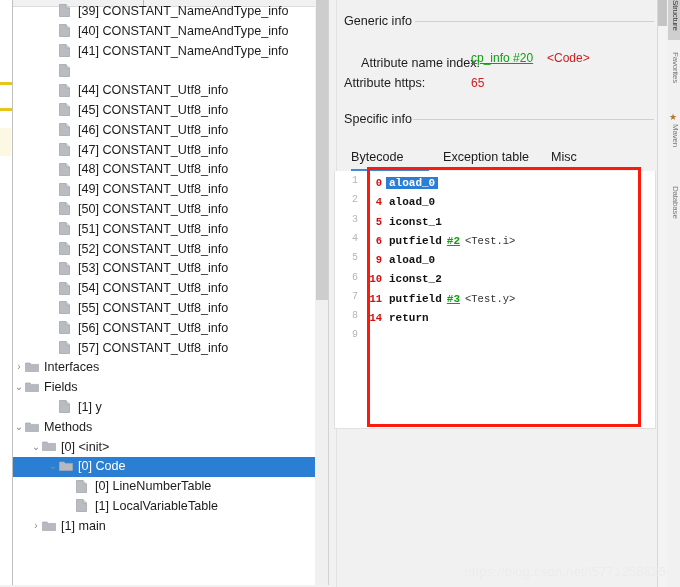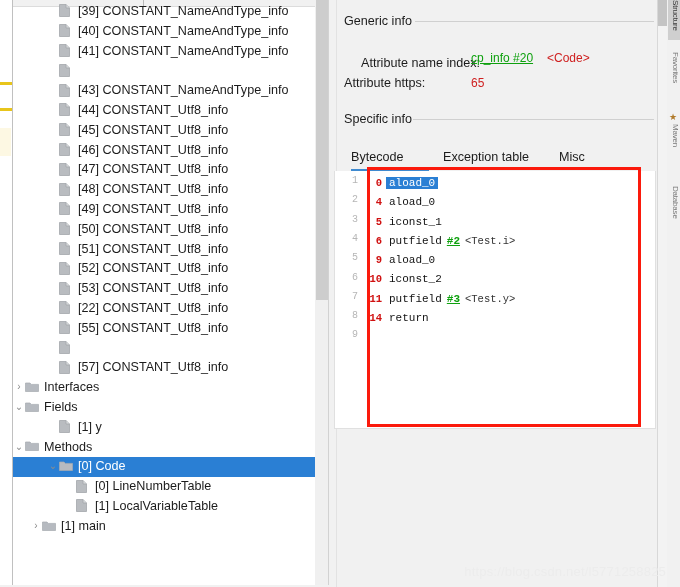--- a/index.html
+++ b/index.html
@@ -252,21 +252,21 @@
   .off {
     display: inline-block;
     width: 16px;
     text-align: right;
     color: #d01010;
     font-weight: bold;
     font-size: 10.5px;
   }
   .mnem {
     color: #111111;
-    font-weight: normal;
+    font-weight: bold;
     padding-left: 7px;
   }
   .mnem.hl {
     background: #2a7fd4;
     color: #ffffff;
     padding-left: 3px;
     padding-right: 3px;
     margin-left: 4px;
   }
   .cpref {
@@ -384,24 +384,20 @@
               <path d="M0.5 0.5 H7 L10.5 4 V12.5 H0.5 Z" fill="#b9bcc0" stroke="#a3a7ab" stroke-width="0.8"></path>
               <path d="M7 0.5 L7 4 L10.5 4" fill="#d7d9db" stroke="#a3a7ab" stroke-width="0.8"></path>
             </svg></span><span class="tlabel">[41] CONSTANT_NameAndType_info</span></div>
         <div class="tree-row"><span style="display: inline-block; width: 34px;"></span><span class="tw none"></span><span class="ico"><svg width="11" height="13" viewBox="0 0 11 13">
               <path d="M0.5 0.5 H7 L10.5 4 V12.5 H0.5 Z" fill="#b9bcc0" stroke="#a3a7ab" stroke-width="0.8"></path>
               <path d="M7 0.5 L7 4 L10.5 4" fill="#d7d9db" stroke="#a3a7ab" stroke-width="0.8"></path>
             </svg></span></div>
         <div class="tree-row"><span style="display: inline-block; width: 34px;"></span><span class="tw none"></span><span class="ico"><svg width="11" height="13" viewBox="0 0 11 13">
               <path d="M0.5 0.5 H7 L10.5 4 V12.5 H0.5 Z" fill="#b9bcc0" stroke="#a3a7ab" stroke-width="0.8"></path>
               <path d="M7 0.5 L7 4 L10.5 4" fill="#d7d9db" stroke="#a3a7ab" stroke-width="0.8"></path>
-            </svg></span><span class="tlabel">[43] CONSTANT_NameAndType_info</span></div>
-        <div class="tree-row"><span style="display: inline-block; width: 34px;"></span><span class="tw none"></span><span class="ico"><svg width="11" height="13" viewBox="0 0 11 13">
-              <path d="M0.5 0.5 H7 L10.5 4 V12.5 H0.5 Z" fill="#b9bcc0" stroke="#a3a7ab" stroke-width="0.8"></path>
-              <path d="M7 0.5 L7 4 L10.5 4" fill="#d7d9db" stroke="#a3a7ab" stroke-width="0.8"></path>
             </svg></span><span class="tlabel">[44] CONSTANT_Utf8_info</span></div>
         <div class="tree-row"><span style="display: inline-block; width: 34px;"></span><span class="tw none"></span><span class="ico"><svg width="11" height="13" viewBox="0 0 11 13">
               <path d="M0.5 0.5 H7 L10.5 4 V12.5 H0.5 Z" fill="#b9bcc0" stroke="#a3a7ab" stroke-width="0.8"></path>
               <path d="M7 0.5 L7 4 L10.5 4" fill="#d7d9db" stroke="#a3a7ab" stroke-width="0.8"></path>
             </svg></span><span class="tlabel">[45] CONSTANT_Utf8_info</span></div>
         <div class="tree-row"><span style="display: inline-block; width: 34px;"></span><span class="tw none"></span><span class="ico"><svg width="11" height="13" viewBox="0 0 11 13">
               <path d="M0.5 0.5 H7 L10.5 4 V12.5 H0.5 Z" fill="#b9bcc0" stroke="#a3a7ab" stroke-width="0.8"></path>
               <path d="M7 0.5 L7 4 L10.5 4" fill="#d7d9db" stroke="#a3a7ab" stroke-width="0.8"></path>
             </svg></span><span class="tlabel">[46] CONSTANT_Utf8_info</span></div>
         <div class="tree-row"><span style="display: inline-block; width: 34px;"></span><span class="tw none"></span><span class="ico"><svg width="11" height="13" viewBox="0 0 11 13">
@@ -428,46 +424,49 @@
               <path d="M0.5 0.5 H7 L10.5 4 V12.5 H0.5 Z" fill="#b9bcc0" stroke="#a3a7ab" stroke-width="0.8"></path>
               <path d="M7 0.5 L7 4 L10.5 4" fill="#d7d9db" stroke="#a3a7ab" stroke-width="0.8"></path>
             </svg></span><span class="tlabel">[52] CONSTANT_Utf8_info</span></div>
         <div class="tree-row"><span style="display: inline-block; width: 34px;"></span><span class="tw none"></span><span class="ico"><svg width="11" height="13" viewBox="0 0 11 13">
               <path d="M0.5 0.5 H7 L10.5 4 V12.5 H0.5 Z" fill="#b9bcc0" stroke="#a3a7ab" stroke-width="0.8"></path>
               <path d="M7 0.5 L7 4 L10.5 4" fill="#d7d9db" stroke="#a3a7ab" stroke-width="0.8"></path>
             </svg></span><span class="tlabel">[53] CONSTANT_Utf8_info</span></div>
         <div class="tree-row"><span style="display: inline-block; width: 34px;"></span><span class="tw none"></span><span class="ico"><svg width="11" height="13" viewBox="0 0 11 13">
               <path d="M0.5 0.5 H7 L10.5 4 V12.5 H0.5 Z" fill="#b9bcc0" stroke="#a3a7ab" stroke-width="0.8"></path>
               <path d="M7 0.5 L7 4 L10.5 4" fill="#d7d9db" stroke="#a3a7ab" stroke-width="0.8"></path>
-            </svg></span><span class="tlabel">[22] CONSTANT_Utf8_info</span></div>
+            </svg></span><span class="tlabel">[54] CONSTANT_Utf8_info</span></div>
         <div class="tree-row"><span style="display: inline-block; width: 34px;"></span><span class="tw none"></span><span class="ico"><svg width="11" height="13" viewBox="0 0 11 13">
               <path d="M0.5 0.5 H7 L10.5 4 V12.5 H0.5 Z" fill="#b9bcc0" stroke="#a3a7ab" stroke-width="0.8"></path>
               <path d="M7 0.5 L7 4 L10.5 4" fill="#d7d9db" stroke="#a3a7ab" stroke-width="0.8"></path>
             </svg></span><span class="tlabel">[55] CONSTANT_Utf8_info</span></div>
         <div class="tree-row"><span style="display: inline-block; width: 34px;"></span><span class="tw none"></span><span class="ico"><svg width="11" height="13" viewBox="0 0 11 13">
               <path d="M0.5 0.5 H7 L10.5 4 V12.5 H0.5 Z" fill="#b9bcc0" stroke="#a3a7ab" stroke-width="0.8"></path>
               <path d="M7 0.5 L7 4 L10.5 4" fill="#d7d9db" stroke="#a3a7ab" stroke-width="0.8"></path>
-            </svg></span></div>
+            </svg></span><span class="tlabel">[56] CONSTANT_Utf8_info</span></div>
         <div class="tree-row"><span style="display: inline-block; width: 34px;"></span><span class="tw none"></span><span class="ico"><svg width="11" height="13" viewBox="0 0 11 13">
               <path d="M0.5 0.5 H7 L10.5 4 V12.5 H0.5 Z" fill="#b9bcc0" stroke="#a3a7ab" stroke-width="0.8"></path>
               <path d="M7 0.5 L7 4 L10.5 4" fill="#d7d9db" stroke="#a3a7ab" stroke-width="0.8"></path>
             </svg></span><span class="tlabel">[57] CONSTANT_Utf8_info</span></div>
         <div class="tree-row"><span style="display: inline-block; width: 0px;"></span><span class="tw">›</span><span class="ico"><svg width="14" height="12" viewBox="0 0 14 12">
               <path d="M0.5 2 H5 L6.3 3.4 H13.5 V10.5 H0.5 Z" fill="#b6bac0" stroke="#a6aab0" stroke-width="0.7"></path>
             </svg></span><span class="tlabel">Interfaces</span></div>
         <div class="tree-row"><span style="display: inline-block; width: 0px;"></span><span class="tw">⌄</span><span class="ico"><svg width="14" height="12" viewBox="0 0 14 12">
               <path d="M0.5 2 H5 L6.3 3.4 H13.5 V10.5 H0.5 Z" fill="#b6bac0" stroke="#a6aab0" stroke-width="0.7"></path>
             </svg></span><span class="tlabel">Fields</span></div>
         <div class="tree-row"><span style="display: inline-block; width: 34px;"></span><span class="tw none"></span><span class="ico"><svg width="11" height="13" viewBox="0 0 11 13">
               <path d="M0.5 0.5 H7 L10.5 4 V12.5 H0.5 Z" fill="#b9bcc0" stroke="#a3a7ab" stroke-width="0.8"></path>
               <path d="M7 0.5 L7 4 L10.5 4" fill="#d7d9db" stroke="#a3a7ab" stroke-width="0.8"></path>
             </svg></span><span class="tlabel">[1] y</span></div>
         <div class="tree-row"><span style="display: inline-block; width: 0px;"></span><span class="tw">⌄</span><span class="ico"><svg width="14" height="12" viewBox="0 0 14 12">
               <path d="M0.5 2 H5 L6.3 3.4 H13.5 V10.5 H0.5 Z" fill="#b6bac0" stroke="#a6aab0" stroke-width="0.7"></path>
             </svg></span><span class="tlabel">Methods</span></div>
+        <div class="tree-row"><span style="display: inline-block; width: 17px;"></span><span class="tw">⌄</span><span class="ico"><svg width="14" height="12" viewBox="0 0 14 12">
+              <path d="M0.5 2 H5 L6.3 3.4 H13.5 V10.5 H0.5 Z" fill="#b6bac0" stroke="#a6aab0" stroke-width="0.7"></path>
+            </svg></span><span class="tlabel">[0] &lt;init&gt;</span></div>
         <div class="tree-row selected selected-indent"><span style="display: inline-block; width: 34px;"></span><span class="tw">⌄</span><span class="ico"><svg width="14" height="12" viewBox="0 0 14 12">
               <path d="M0.5 2 H5 L6.3 3.4 H13.5 V10.5 H0.5 Z" fill="#b6bac0" stroke="#a6aab0" stroke-width="0.7"></path>
             </svg></span><span class="tlabel">[0] Code</span></div>
         <div class="tree-row"><span style="display: inline-block; width: 51px;"></span><span class="tw none"></span><span class="ico"><svg width="11" height="13" viewBox="0 0 11 13">
               <path d="M0.5 0.5 H7 L10.5 4 V12.5 H0.5 Z" fill="#b9bcc0" stroke="#a3a7ab" stroke-width="0.8"></path>
               <path d="M7 0.5 L7 4 L10.5 4" fill="#d7d9db" stroke="#a3a7ab" stroke-width="0.8"></path>
             </svg></span><span class="tlabel">[0] LineNumberTable</span></div>
         <div class="tree-row"><span style="display: inline-block; width: 51px;"></span><span class="tw none"></span><span class="ico"><svg width="11" height="13" viewBox="0 0 11 13">
               <path d="M0.5 0.5 H7 L10.5 4 V12.5 H0.5 Z" fill="#b9bcc0" stroke="#a3a7ab" stroke-width="0.8"></path>
               <path d="M7 0.5 L7 4 L10.5 4" fill="#d7d9db" stroke="#a3a7ab" stroke-width="0.8"></path>
@@ -497,21 +496,21 @@
 
     <div class="kv-label" style="top:76px;">Attribute https:</div>
     <div class="kv-value val-red" style="left:142px; top:76px;">65</div>
 
     <div class="section-head" style="top:112px;">Specific info</div>
     <div class="section-rule" style="left:84px; top:119px; width:241px;"></div>
 
     <div class="tabs">
       <div class="tab" style="left:0px;">Bytecode</div>
       <div class="tab" style="left:92px;text-align:right;">Exception table</div>
-      <div class="tab" style="left:208px;">Misc</div>
+      <div class="tab" style="left:200px;">Misc</div>
     </div>
     <div class="tab-baseline"></div>
     <div class="tab-underline"></div>
 
     <div class="code-area">
       <div class="gutter" id="code-gutter">
           <div class="gutter-num" style="top: 4px;">1</div>
           <div class="gutter-num" style="top: 23.3px;">2</div>
           <div class="gutter-num" style="top: 42.6px;">3</div>
           <div class="gutter-num" style="top: 61.9px;">4</div>

